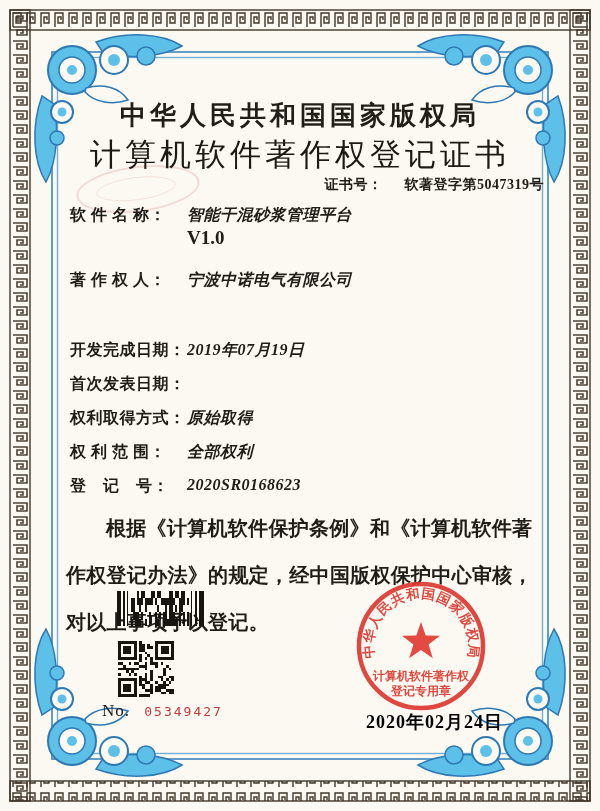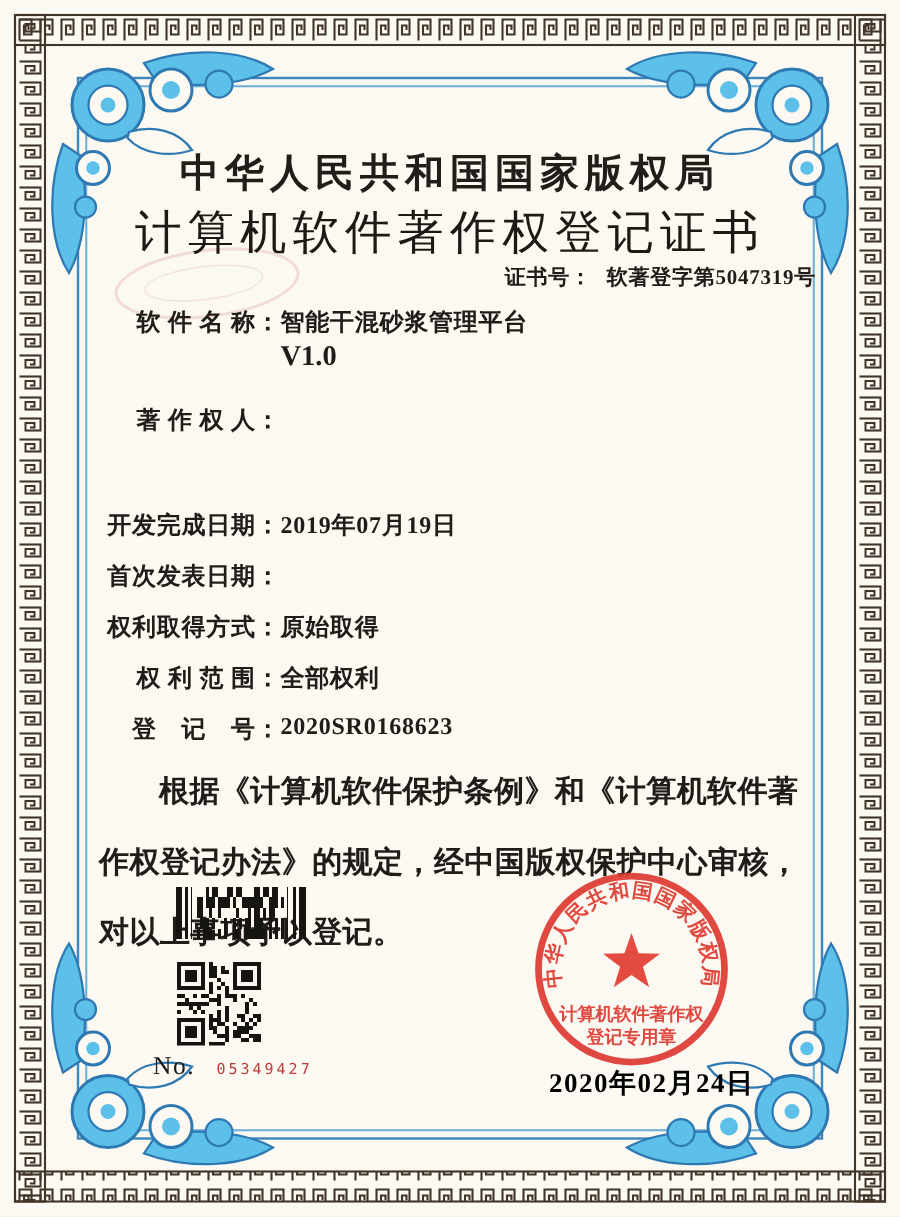--- a/index.html
+++ b/index.html
@@ -23,51 +23,51 @@
   }
   .certificate-title{
     position:absolute;left:0;right:0;top:134px;
     text-align:center;font-size:31px;font-weight:normal;
     letter-spacing:4px;color:#1d1914;
   }
   .cert-no-line{
     position:absolute;right:56px;top:176px;
     font-size:14px;font-weight:bold;letter-spacing:0.5px;
   }
-  .cert-no-line .v{margin-left:10px;}
+  .cert-no-line .v{margin-left:22px;}
 
   .watermark-smudge{
     position:absolute;left:76px;top:166px;width:120px;height:42px;
     border:2px solid rgba(222,150,142,0.30);border-radius:50%;
     transform:rotate(-7deg);
   }
   .watermark-smudge::after{
     content:"";position:absolute;left:18px;top:9px;right:22px;bottom:10px;
     border:1px solid rgba(222,150,142,0.22);border-radius:50%;
   }
 
-  .field-row{position:absolute;left:70px;display:flex;font-size:16px;font-weight:bold;text-align:right;}
+  .field-row{position:absolute;left:70px;display:flex;font-size:16px;font-weight:bold;}
   .field-row .label{width:117px;white-space:pre;flex:none;letter-spacing:0.5px;}
-  .field-row .value{white-space:pre;letter-spacing:0.5px;}
+  .field-row .value{white-space:pre;letter-spacing:0.5px;font-style:italic;}
   .value-line2{position:absolute;left:187px;font-size:19px;font-weight:bold;}
 
   .statement{
     position:absolute;left:66px;top:505px;width:474px;
     font-size:20px;font-weight:bold;line-height:2.35;
     text-indent:2em;letter-spacing:0.3px;
   }
 
   .barcode{position:absolute;left:117px;top:591px;width:88px;height:35px;}
   .qr-code{position:absolute;left:118px;top:641px;width:56px;height:56px;}
 
   .serial-line{position:absolute;left:102px;top:701px;font-size:17px;}
   .serial-line .no-label{color:#1d1a16;letter-spacing:1px;}
   .serial-line .no-value{
     color:#c23a39;margin-left:10px;letter-spacing:2px;
-    font-family:"DejaVu Sans Mono","Liberation Mono",monospace;font-size:10px;
+    font-family:"DejaVu Sans Mono","Liberation Mono",monospace;font-size:13px;
   }
 
   .issue-date{
     position:absolute;left:366px;top:710px;
     font-size:18px;font-weight:bold;letter-spacing:1px;color:#000000;
   }
   .official-seal{position:absolute;left:351px;top:576px;width:140px;height:140px;z-index:3;pointer-events:none;}
 </style>
 </head>
 <body>
@@ -132,20 +132,21 @@
     </div>
 
     <div class="field-row" style="top:205px">
       <span class="label">软 件 名 称：</span>
       <span class="value">智能干混砂浆管理平台</span>
     </div>
     <div class="value-line2" style="top:227px">V1.0</div>
 
     <div class="field-row" style="top:270px">
       <span class="label">著 作 权 人：</span>
+      <span class="value">宁波中诺电气有限公司</span>
     </div>
 
     <div class="field-row" style="top:340px">
       <span class="label">开发完成日期：</span>
       <span class="value">2019年07月19日</span>
     </div>
 
     <div class="field-row" style="top:374px">
       <span class="label">首次发表日期：</span>
     </div>

